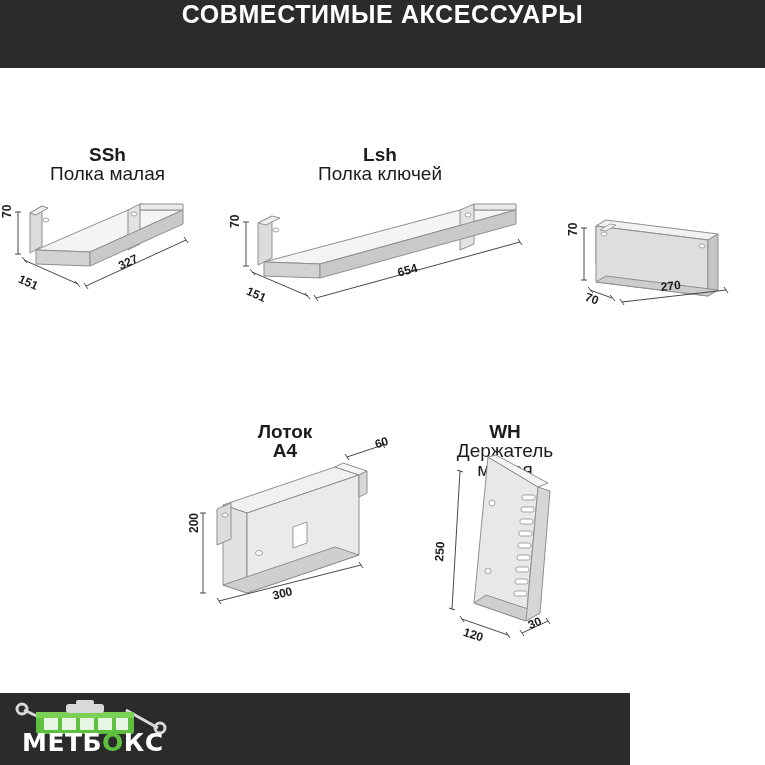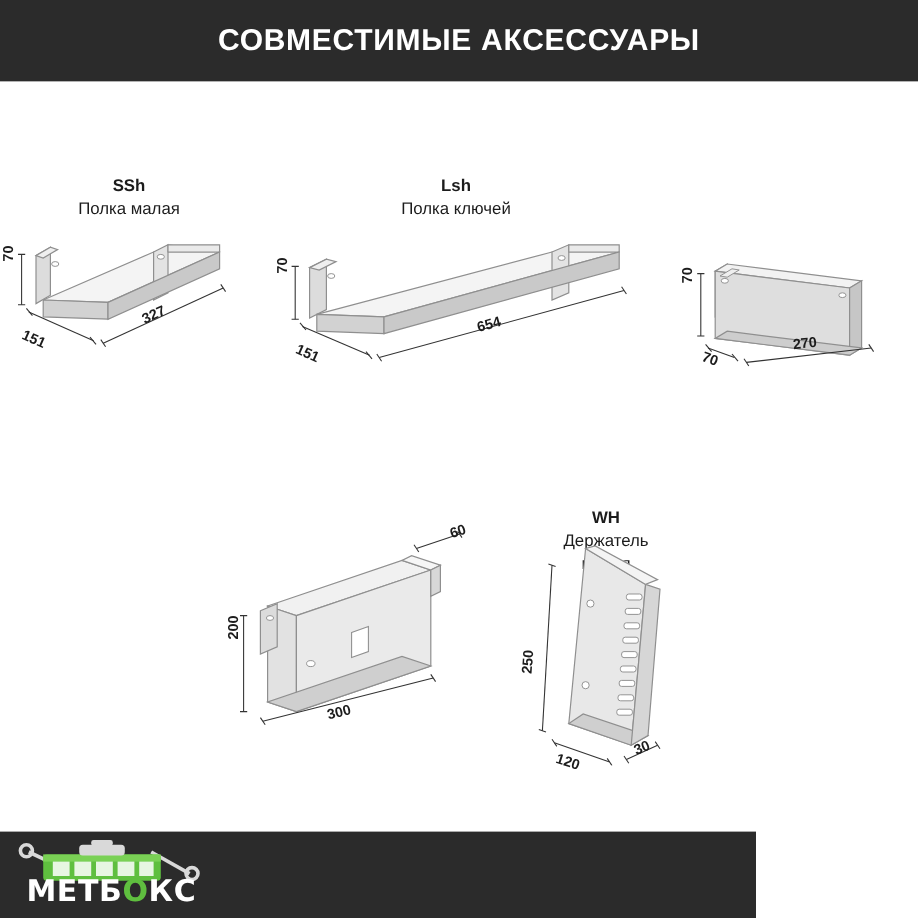--- a/index.html
+++ b/index.html
@@ -16,21 +16,21 @@
   }
 
   
   .header {
     position: absolute;
     left: 0; top: 0;
     width: 765px;
     height: 68px;
     background: #2b2b2b;
     display: flex;
-    align-items: center;
+    align-items: flex-start;
     justify-content: center;
   }
   .header-title {
     color: #ffffff;
     font-size: 25px;
     font-weight: bold;
     letter-spacing: 0.6px;
     text-transform: uppercase;
     text-align: center;
   }
@@ -42,21 +42,21 @@
     top: 68px;
     width: 765px;
     height: 625px;
     background: #ffffff;
   }
 
   .item {
     position: absolute;
   }
   .item-label {
-    font-size: 14px;
+    font-size: 19px;
     color: #1c1c1c;
     line-height: 19px;
     text-align: center;
     white-space: pre-line;
   }
   .item-label b { font-weight: bold; }
 
   .figure {
     position: relative;
   }
@@ -213,20 +213,26 @@
 
       <line x1="54" y1="104" x2="158" y2="92" stroke="#333" stroke-width="0.9"></line>
       <line x1="52" y1="101" x2="56" y2="107" stroke="#333" stroke-width="0.9"></line>
       <line x1="156" y1="89" x2="160" y2="95" stroke="#333" stroke-width="0.9"></line>
     </svg>
     <div class="dim" style="left:-2px; top:38px; transform:rotate(-90deg); transform-origin:left top;">70</div>
     <div class="dim" style="left:20px; top:92px; transform:rotate(20deg); transform-origin:left top;">70</div>
     <div class="dim" style="left:92px; top:82px; transform:rotate(-6deg); transform-origin:left top;">270</div>
   </div>
 
+  <div class="item" style="left:190px; top:335px; width:190px;">
+    <div class="item-label">
+      <b>Лоток</b>
+      <b>A4</b>
+    </div>
+  </div>
   <div class="figure" style="position:absolute; left:175px; top:375px; width:225px; height:190px;">
     <svg width="225" height="190" viewBox="0 0 225 190">
 
       <polygon points="48,62 160,24 184,32 72,70" fill="#f1f1f1" stroke="#8f8f8f" stroke-width="1"></polygon>
       <polygon points="48,62 72,70 72,150 48,142" fill="#e2e2e2" stroke="#8f8f8f" stroke-width="1"></polygon>
 
       <polygon points="72,70 184,32 184,112 72,150" fill="#eaeaea" stroke="#8f8f8f" stroke-width="1"></polygon>
 
       <polygon points="160,24 184,32 192,28 168,20" fill="#f6f6f6" stroke="#8f8f8f" stroke-width="1"></polygon>
       <polygon points="184,32 192,28 192,50 184,54" fill="#d8d8d8" stroke="#8f8f8f" stroke-width="1"></polygon>

